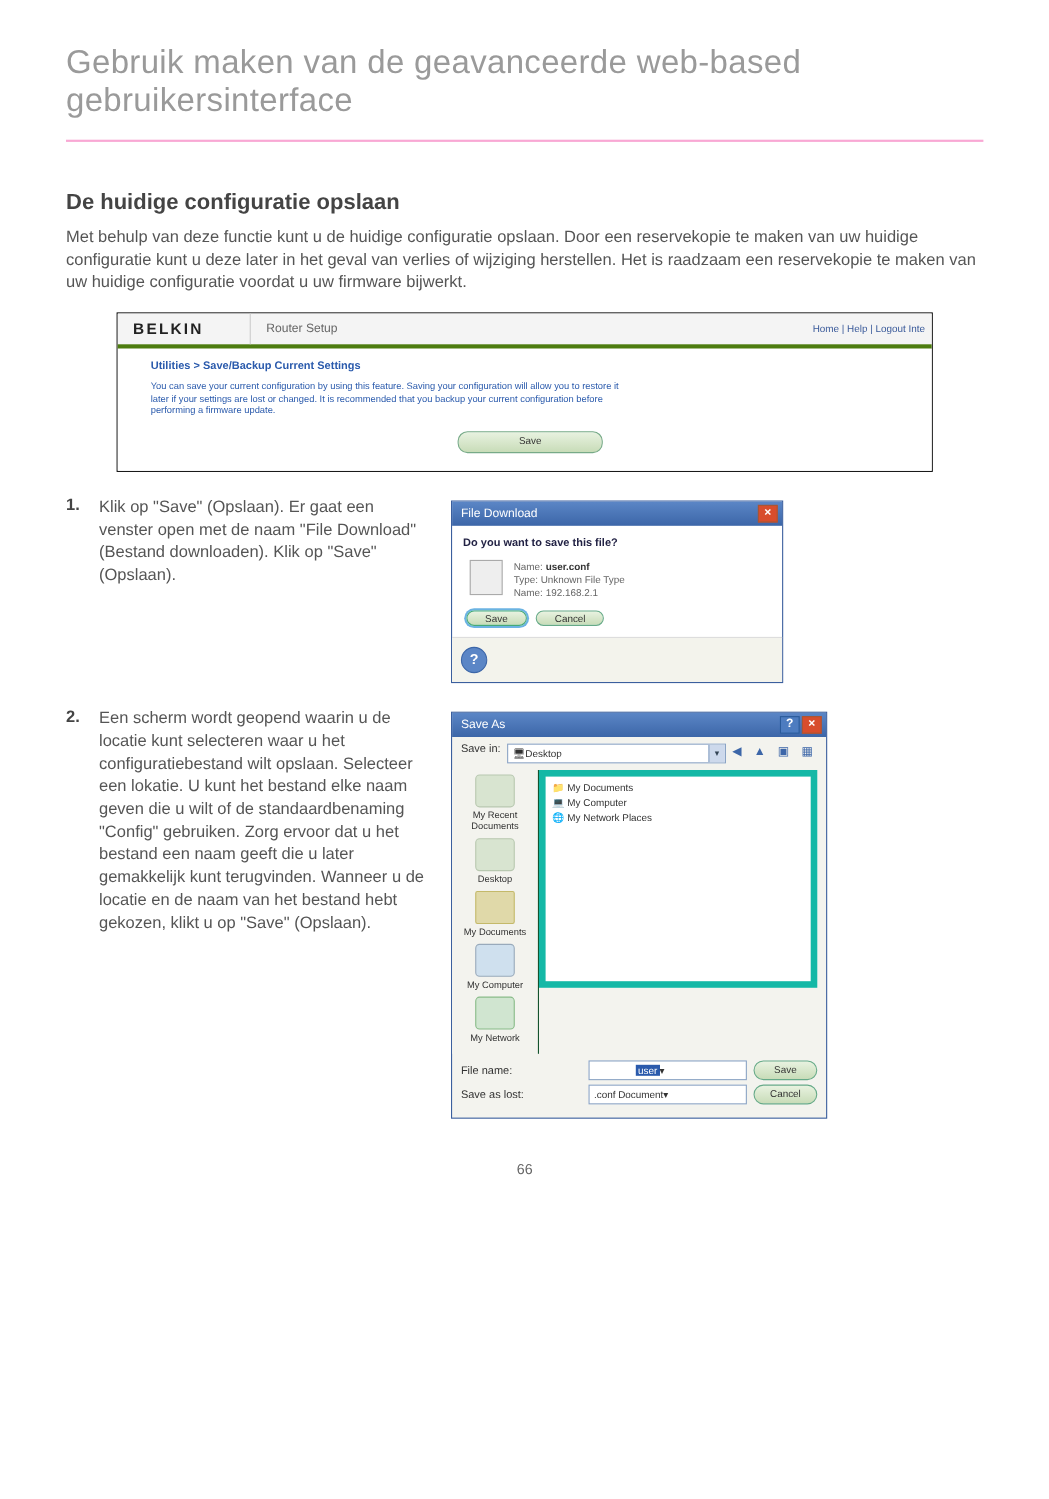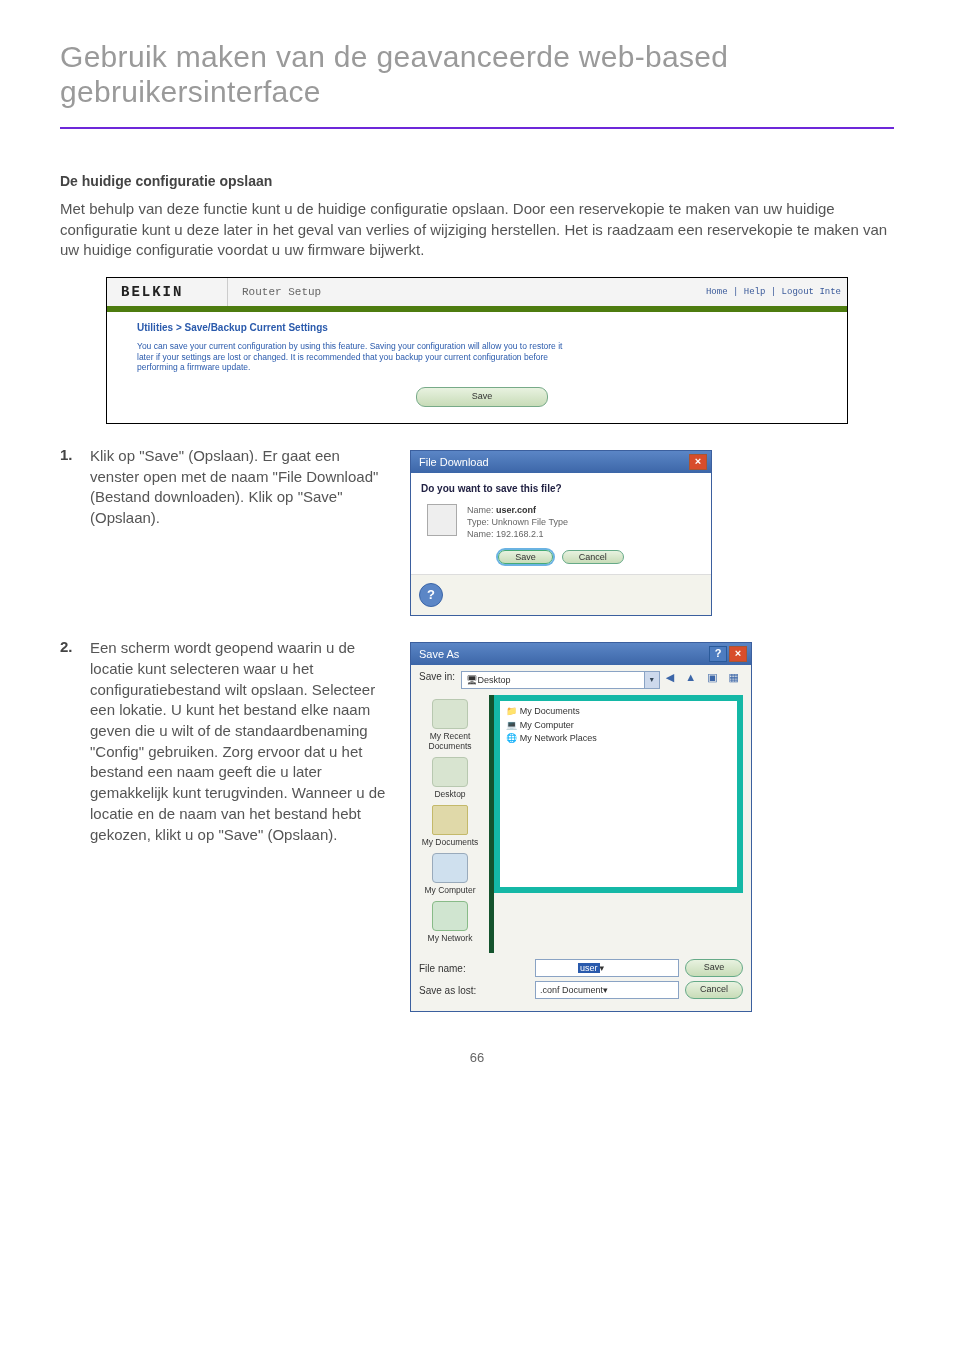--- a/index.html
+++ b/index.html
@@ -12,49 +12,48 @@
   }
   h1.page-title {
     font-size: 30px;
     font-weight: normal;
     color: #9a9a9a;
     letter-spacing: 0.3px;
     margin: 0 0 8px 0;
     line-height: 1.15;
   }
   .title-block {
-    border-bottom: 2px solid #6d28d9;
+    border-bottom: 2px solid #f9a8d4;
     padding-bottom: 10px;
     margin-bottom: 44px;
   }
   h2.section-heading {
-    font-size: 14px;
+    font-size: 20px;
     font-weight: bold;
     color: #444;
     margin: 0 0 10px 0;
   }
   p.intro {
     font-size: 15px;
     line-height: 1.38;
     color: #555;
     margin: 0 0 16px 0;
   }
   .router-screenshot {
     border: 1px solid #000;
     width: 740px;
     margin: 0 auto 22px auto;
     font-size: 10px;
   }
   .router-header {
     display: flex;
     align-items: center;
     background: #f4f4f4;
-    border-bottom: 6px solid #4d7c0f;
+    border-bottom: 4px solid #4d7c0f;
     height: 28px;
-    font-family: Liberation Mono, monospace;
   }
   .router-logo {
     width: 106px;
     padding-left: 14px;
     font-weight: bold;
     font-size: 14px;
     letter-spacing: 2px;
     color: #222;
     border-right: 1px solid #ccc;
     height: 28px;
@@ -194,21 +193,21 @@
     background: #eee;
     position: relative;
   }
   .dl-meta {
     font-size: 9px;
     color: #333;
     line-height: 1.35;
   }
   .dl-meta span { color: #666; }
   .dl-btns {
-    text-align: center;
+    text-align: left;
     margin-bottom: 10px;
   }
   .pill {
     display: inline-block;
     border: 1px solid #6a8;
     border-radius: 9px;
     background: linear-gradient(#e8f2e0, #c8dcb8);
     padding: 1px 16px;
     font-size: 9px;
     margin: 0 3px;
@@ -311,21 +310,21 @@
     color: #3c66a8;
     font-size: 11px;
     letter-spacing: 4px;
   }
   .sa-body {
     display: flex;
   }
   .sa-places {
     width: 78px;
     background: #f3f3ee;
-    border-right: 5px solid #14532d;
+    border-right: 1px solid #14532d;
     display: flex;
     flex-direction: column;
     align-items: center;
     padding: 4px 0;
   }
   .place {
     width: 62px;
     text-align: center;
     font-size: 8.5px;
     color: #333;

